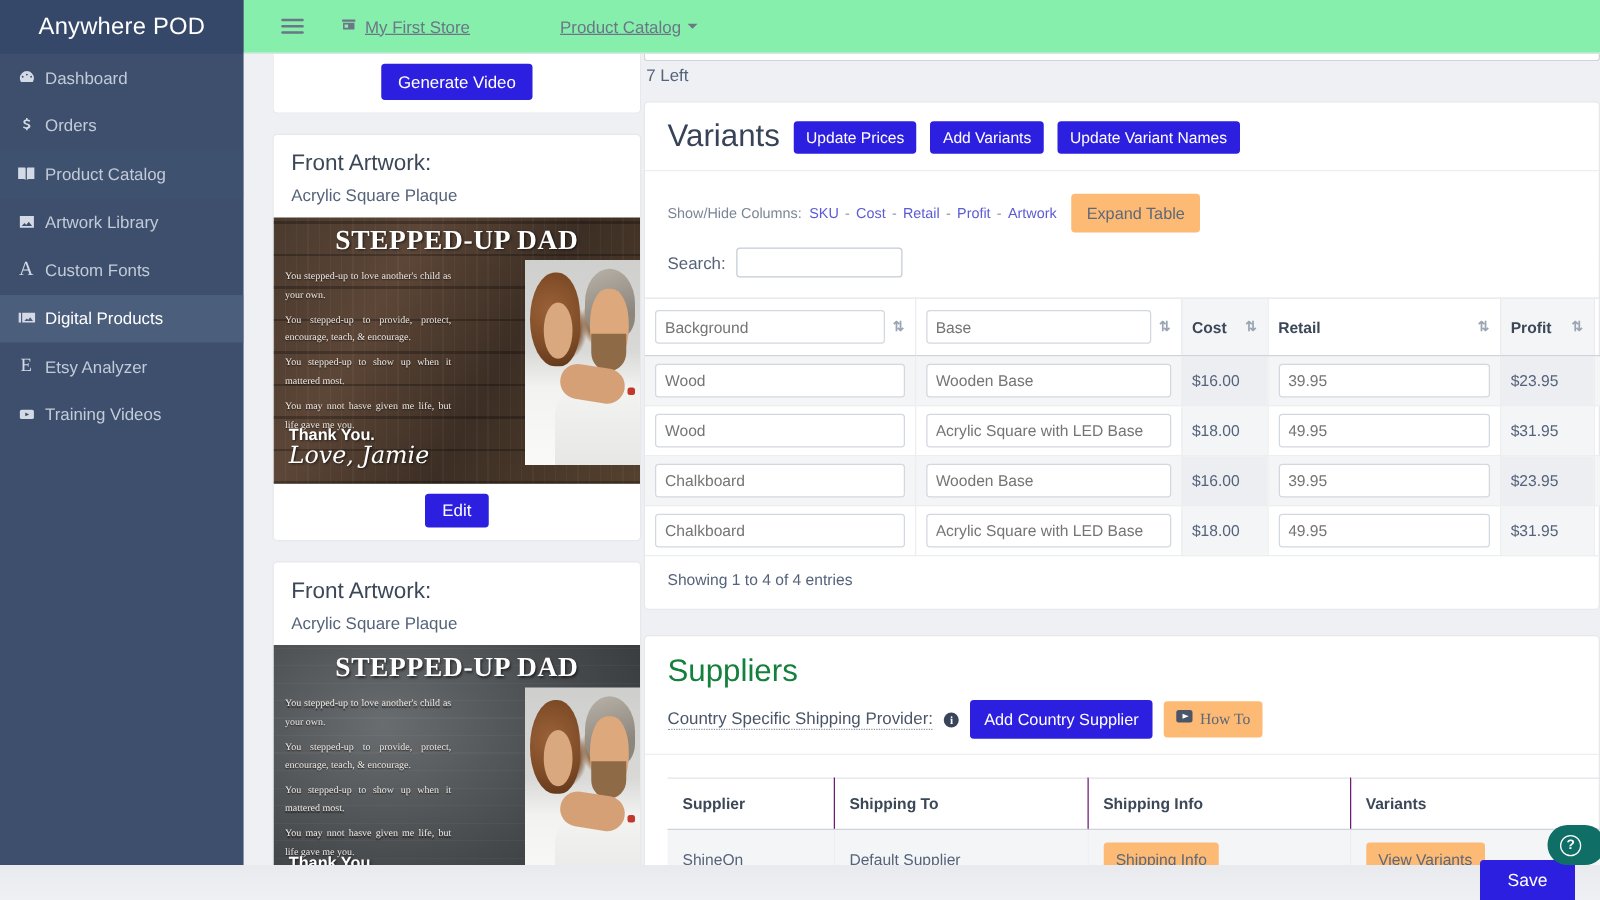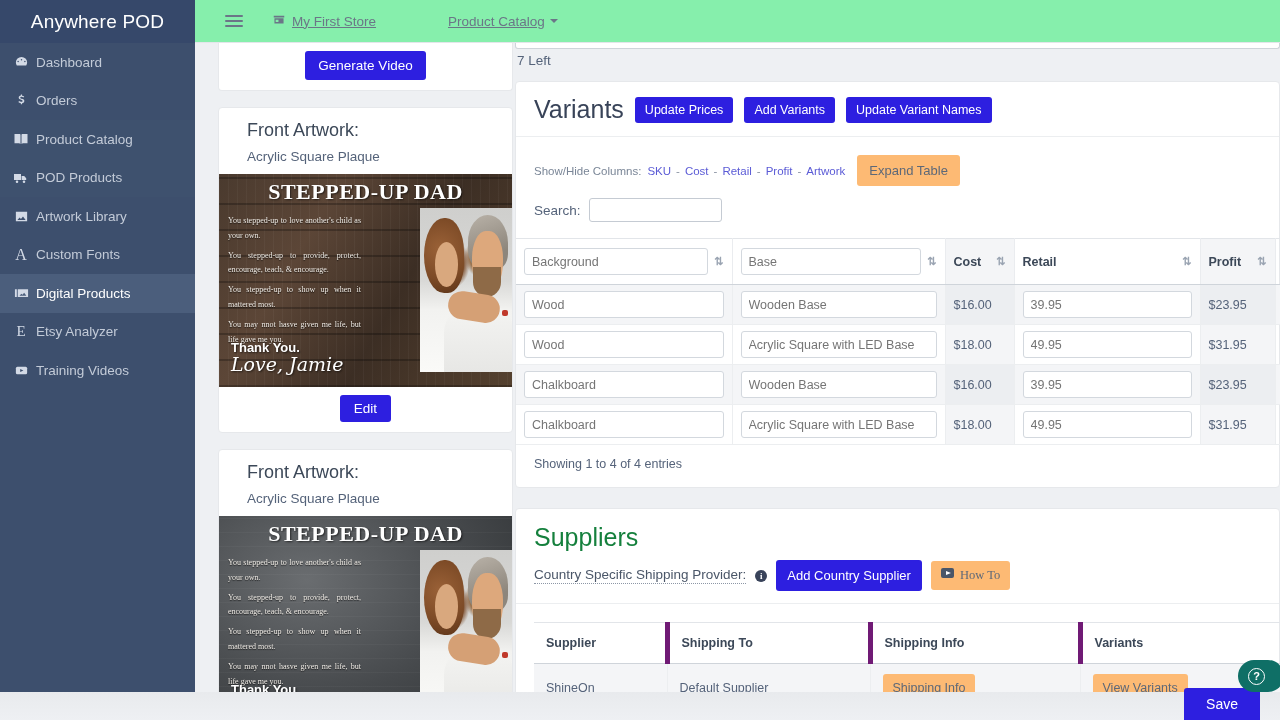--- a/index.html
+++ b/index.html
@@ -104,21 +104,21 @@
     font-family: "Liberation Sans", sans-serif;
     cursor: pointer;
     white-space: nowrap;
   }
   .btn-primary { background: #2d1fe0; color: #fff; }
   .btn-grey { background: #fdba74; color: #5d6878; }
 
   .btn-gen { font-size: 13.5px; padding: 7px 13px; }
   .btn-edit { font-size: 13.5px; padding: 6px 14px; }
 
-  .art-head { padding: 12px 14px 10px; margin-left: 14px; }
+  .art-head { padding: 12px 14px 10px; }
   .art-title { font-size: 18px; color: #3c4858; font-weight: 400; }
   .art-sub { font-size: 13.5px; color: #55637a; margin-top: 8px; }
 
   .art-img { position: relative; width: 100%; height: 213px; overflow: hidden; }
   .art-img.wood {
     background:
       repeating-linear-gradient(0deg, rgba(0,0,0,.26) 0px, rgba(0,0,0,.26) 2px, transparent 2px, transparent 26px),
       repeating-linear-gradient(90deg, rgba(255,255,255,.035) 0px, rgba(255,255,255,.035) 1px, transparent 1px, transparent 9px),
       linear-gradient(120deg, #4a3a2e 0%, #5c4637 30%, #3c2e24 60%, #55412f 100%);
   }
@@ -301,21 +301,21 @@
     border-bottom: 2.5px solid transparent;
   }
   .stable { width: 100%; border-collapse: collapse; table-layout: fixed; margin-top: 18px; }
   .stable col.s1 { width: 133px; }
   .stable col.s2 { width: 203px; }
   .stable col.s3 { width: 210px; }
   .stable col.s4 { width: 219px; }
   .stable th {
     border-top: 1px solid #e2e5e9;
     border-bottom: 1px solid #cfd4da;
-    border-right: 5px solid #701a75;
+    border-right: 1px solid #701a75;
     padding: 13px 12px; text-align: left;
     font-size: 12.5px; color: #3c4858; font-weight: bold;
   }
   .stable td {
     border-bottom: 1px solid #eceef0;
     border-right: 1px solid #eceef0;
     padding: 10px 12px;
     font-size: 12.5px; color: #55637a;
     background: #f4f5f7;
     vertical-align: middle;
@@ -380,28 +380,20 @@
 
     <div class="nav-item alt">
       <span class="nav-ico">
         <svg width="16" height="16" viewBox="0 0 16 16" fill="currentColor">
             <path d="M1.5 3h5c.6 0 1 .4 1 1v9c-.4-.5-1-.8-1.6-.8H1.5zm13 0h-5c-.6 0-1 .4-1 1v9c.4-.5 1-.8 1.6-.8h4.4z"></path>
           </svg>
       </span>
       <span class="nav-label">Product Catalog</span>
     </div>
 
-    <div class="nav-item alt">
-      <span class="nav-ico">
-        <svg width="16" height="16" viewBox="0 0 16 16" fill="currentColor">
-            <path d="M1 4h7v6H1zM8.6 6h2.6l2 2.2V10H8.6zM4 10.4a1.3 1.3 0 1 1 0 2.6 1.3 1.3 0 0 1 0-2.6zm7 0a1.3 1.3 0 1 1 0 2.6 1.3 1.3 0 0 1 0-2.6z"></path>
-          </svg>
-      </span>
-      <span class="nav-label">POD Products</span>
-    </div>
 
     <div class="nav-item">
       <span class="nav-ico">
         <svg width="15" height="15" viewBox="0 0 16 16" fill="currentColor">
             <path d="M2 3h12v10H2zm1.6 8.6h8.8L9.6 7.9 7.4 10.6 6 9zM5 4.8a1 1 0 1 1 0 2 1 1 0 0 1 0-2z"></path>
           </svg>
       </span>
       <span class="nav-label">Artwork Library</span>
     </div>
 

